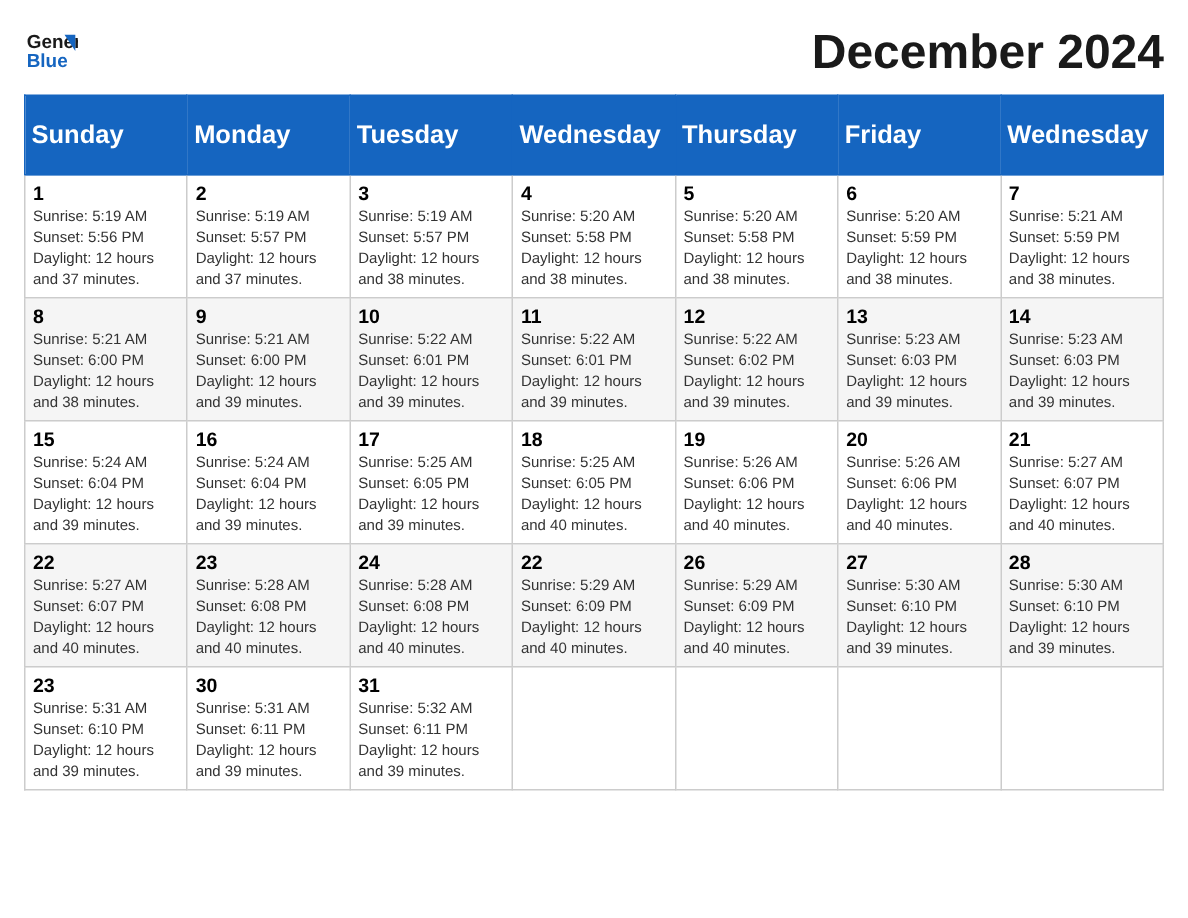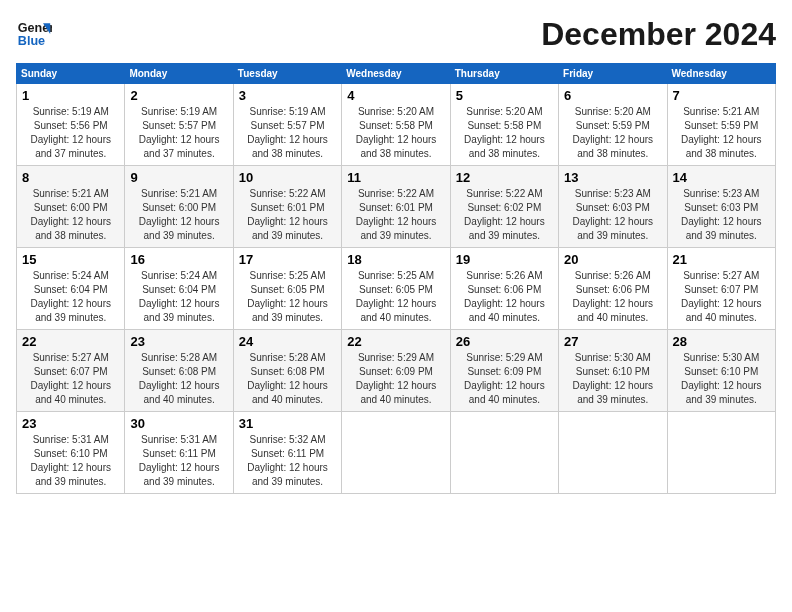--- a/index.html
+++ b/index.html
@@ -37,23 +37,23 @@
       color: #555;
     }
     .calendar {
       width: 100%;
       border-collapse: collapse;
       font-size: 11px;
     }
     .calendar th {
       background-color: #1565c0;
       color: #fff;
-      padding: 4px 4px;
+      padding: 16px 4px;
       text-align: left;
-      font-size: 10px;
+      font-size: 17px;
       font-weight: bold;
       border: 1px solid #1565c0;
     }
     .calendar td {
       border: 1px solid #ccc;
       vertical-align: top;
       padding: 4px 5px;
       width: 108px;
       min-height: 80px;
       background: #fff;
@@ -64,21 +64,20 @@
     .day-num {
       font-size: 13px;
       font-weight: bold;
       display: block;
       margin-bottom: 2px;
     }
     .day-info {
       font-size: 10px;
       color: #333;
       line-height: 1.4;
-      text-align: center;
     }
     .empty-cell {
       background: #fff !important;
     }
   </style>
 </head>
 <body>
 
 <div class="header">
   <div class="logo">

